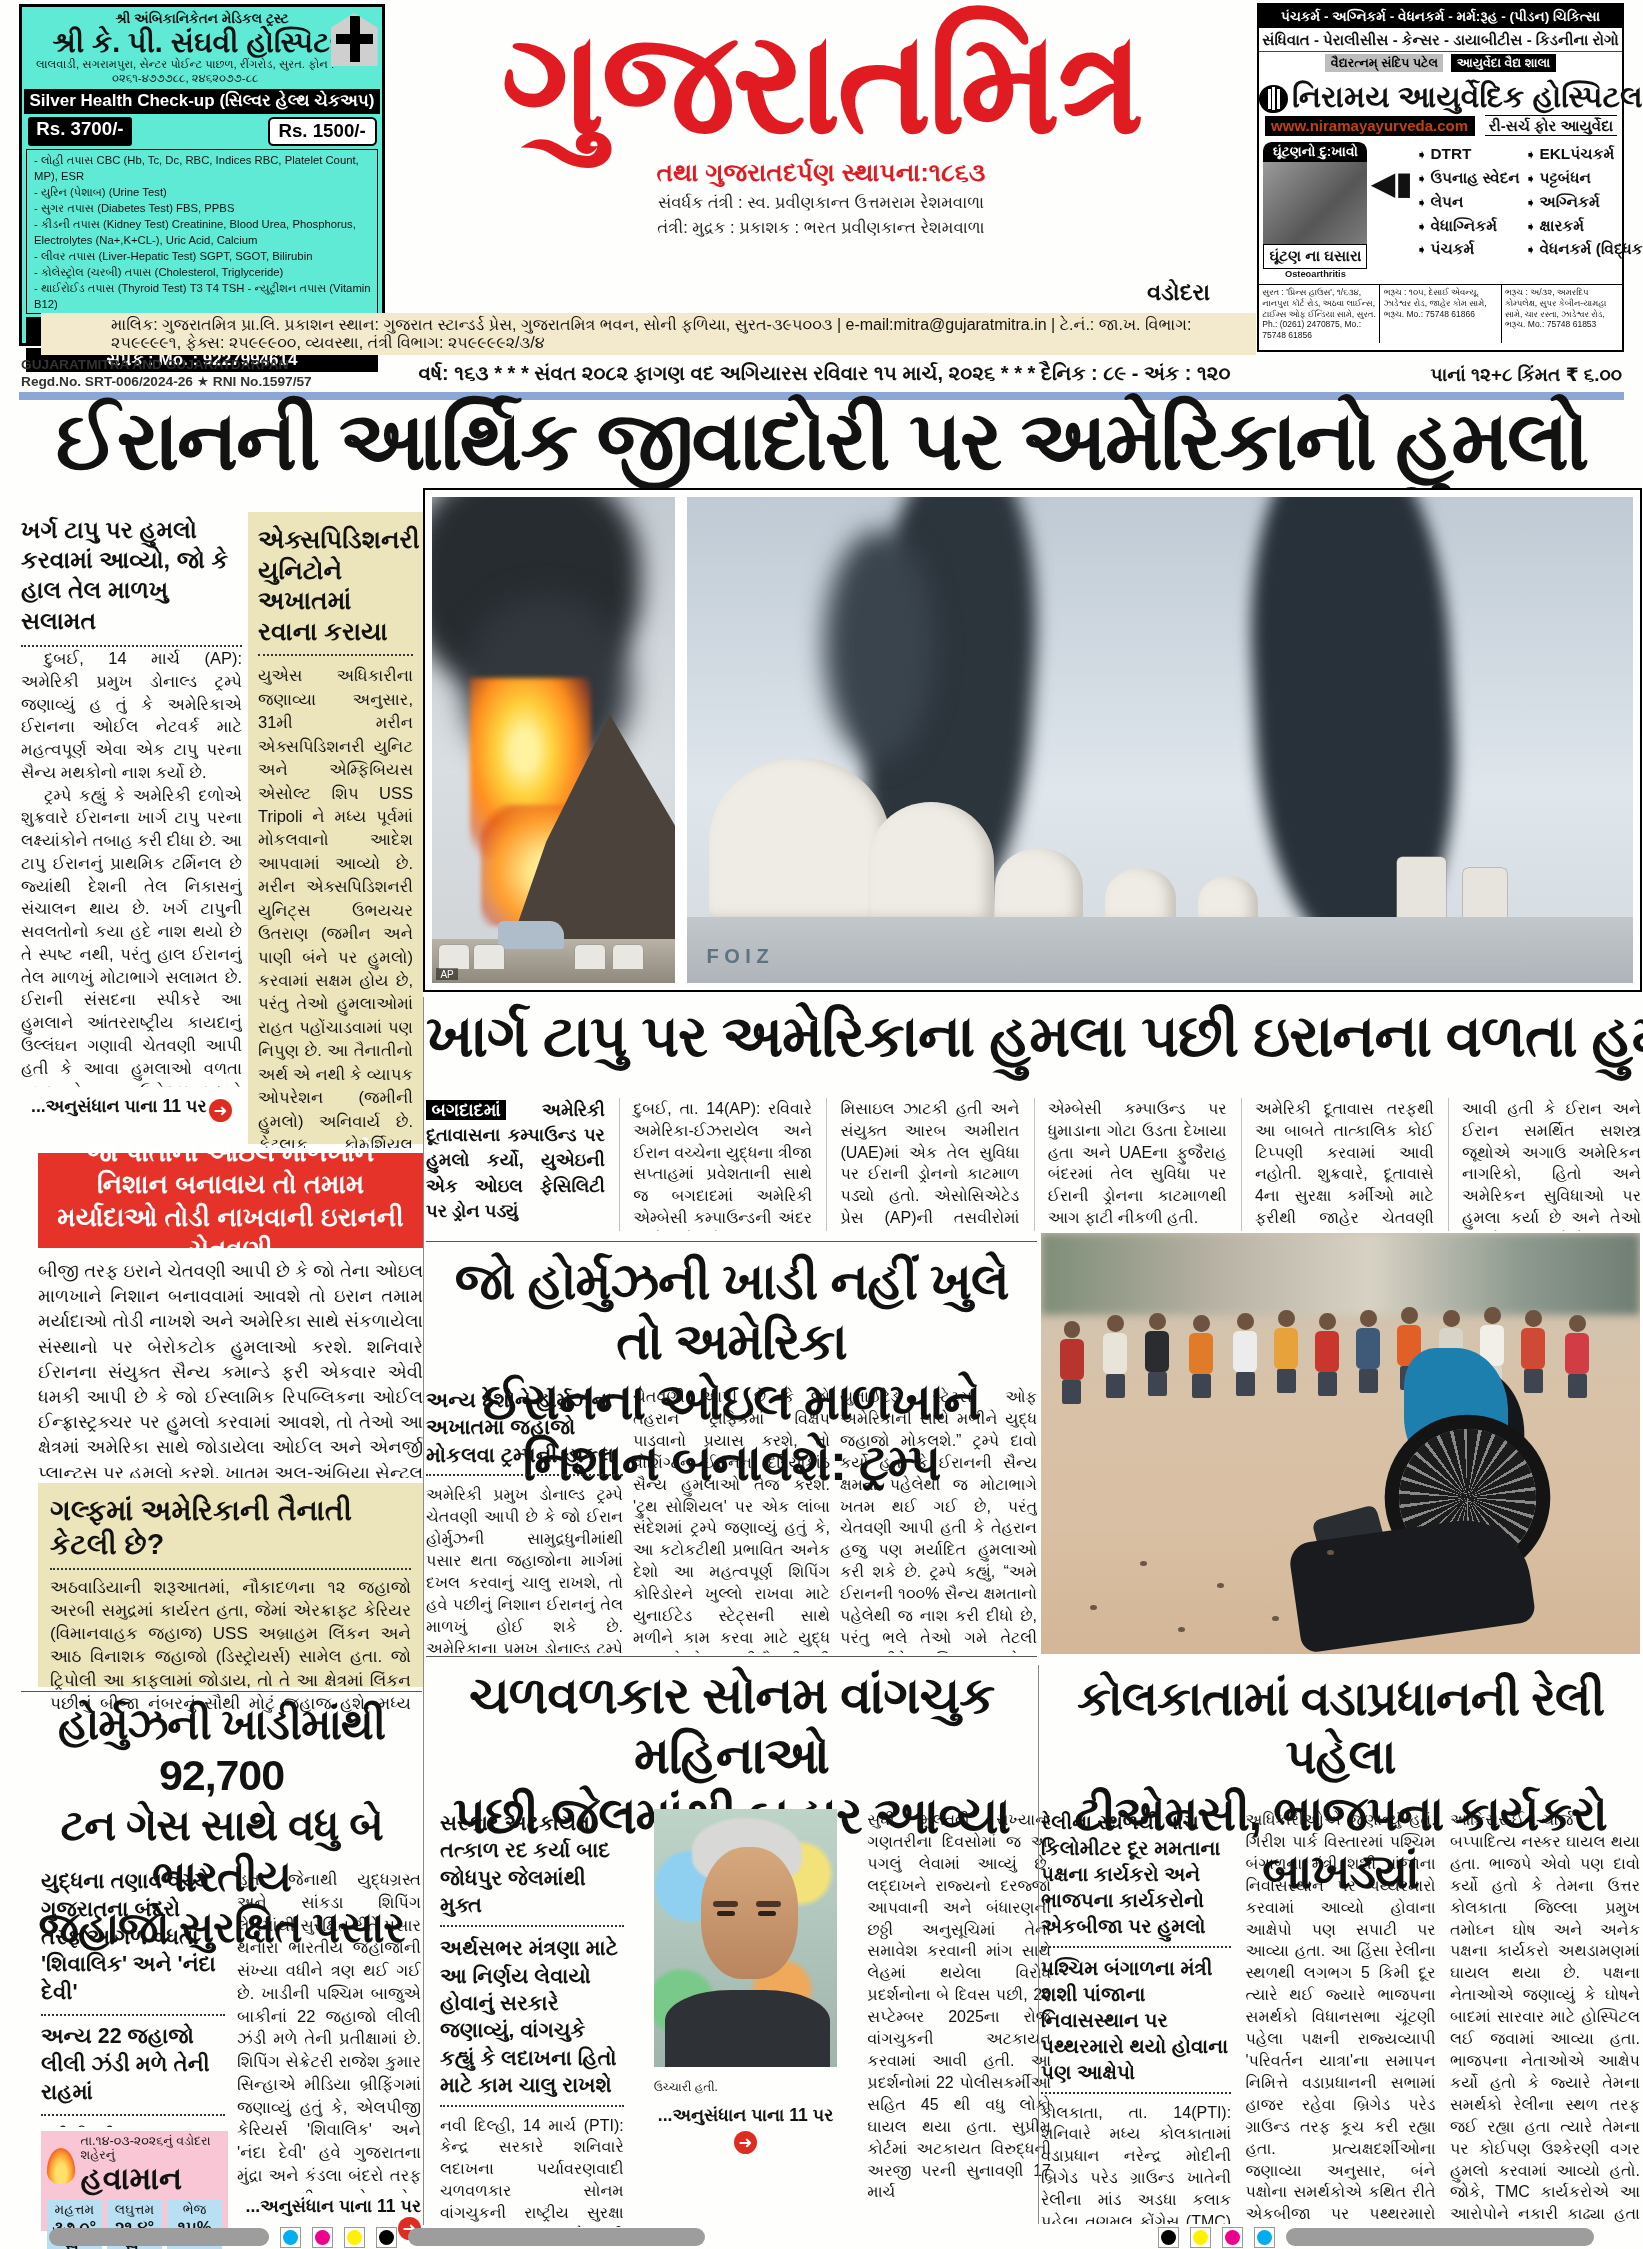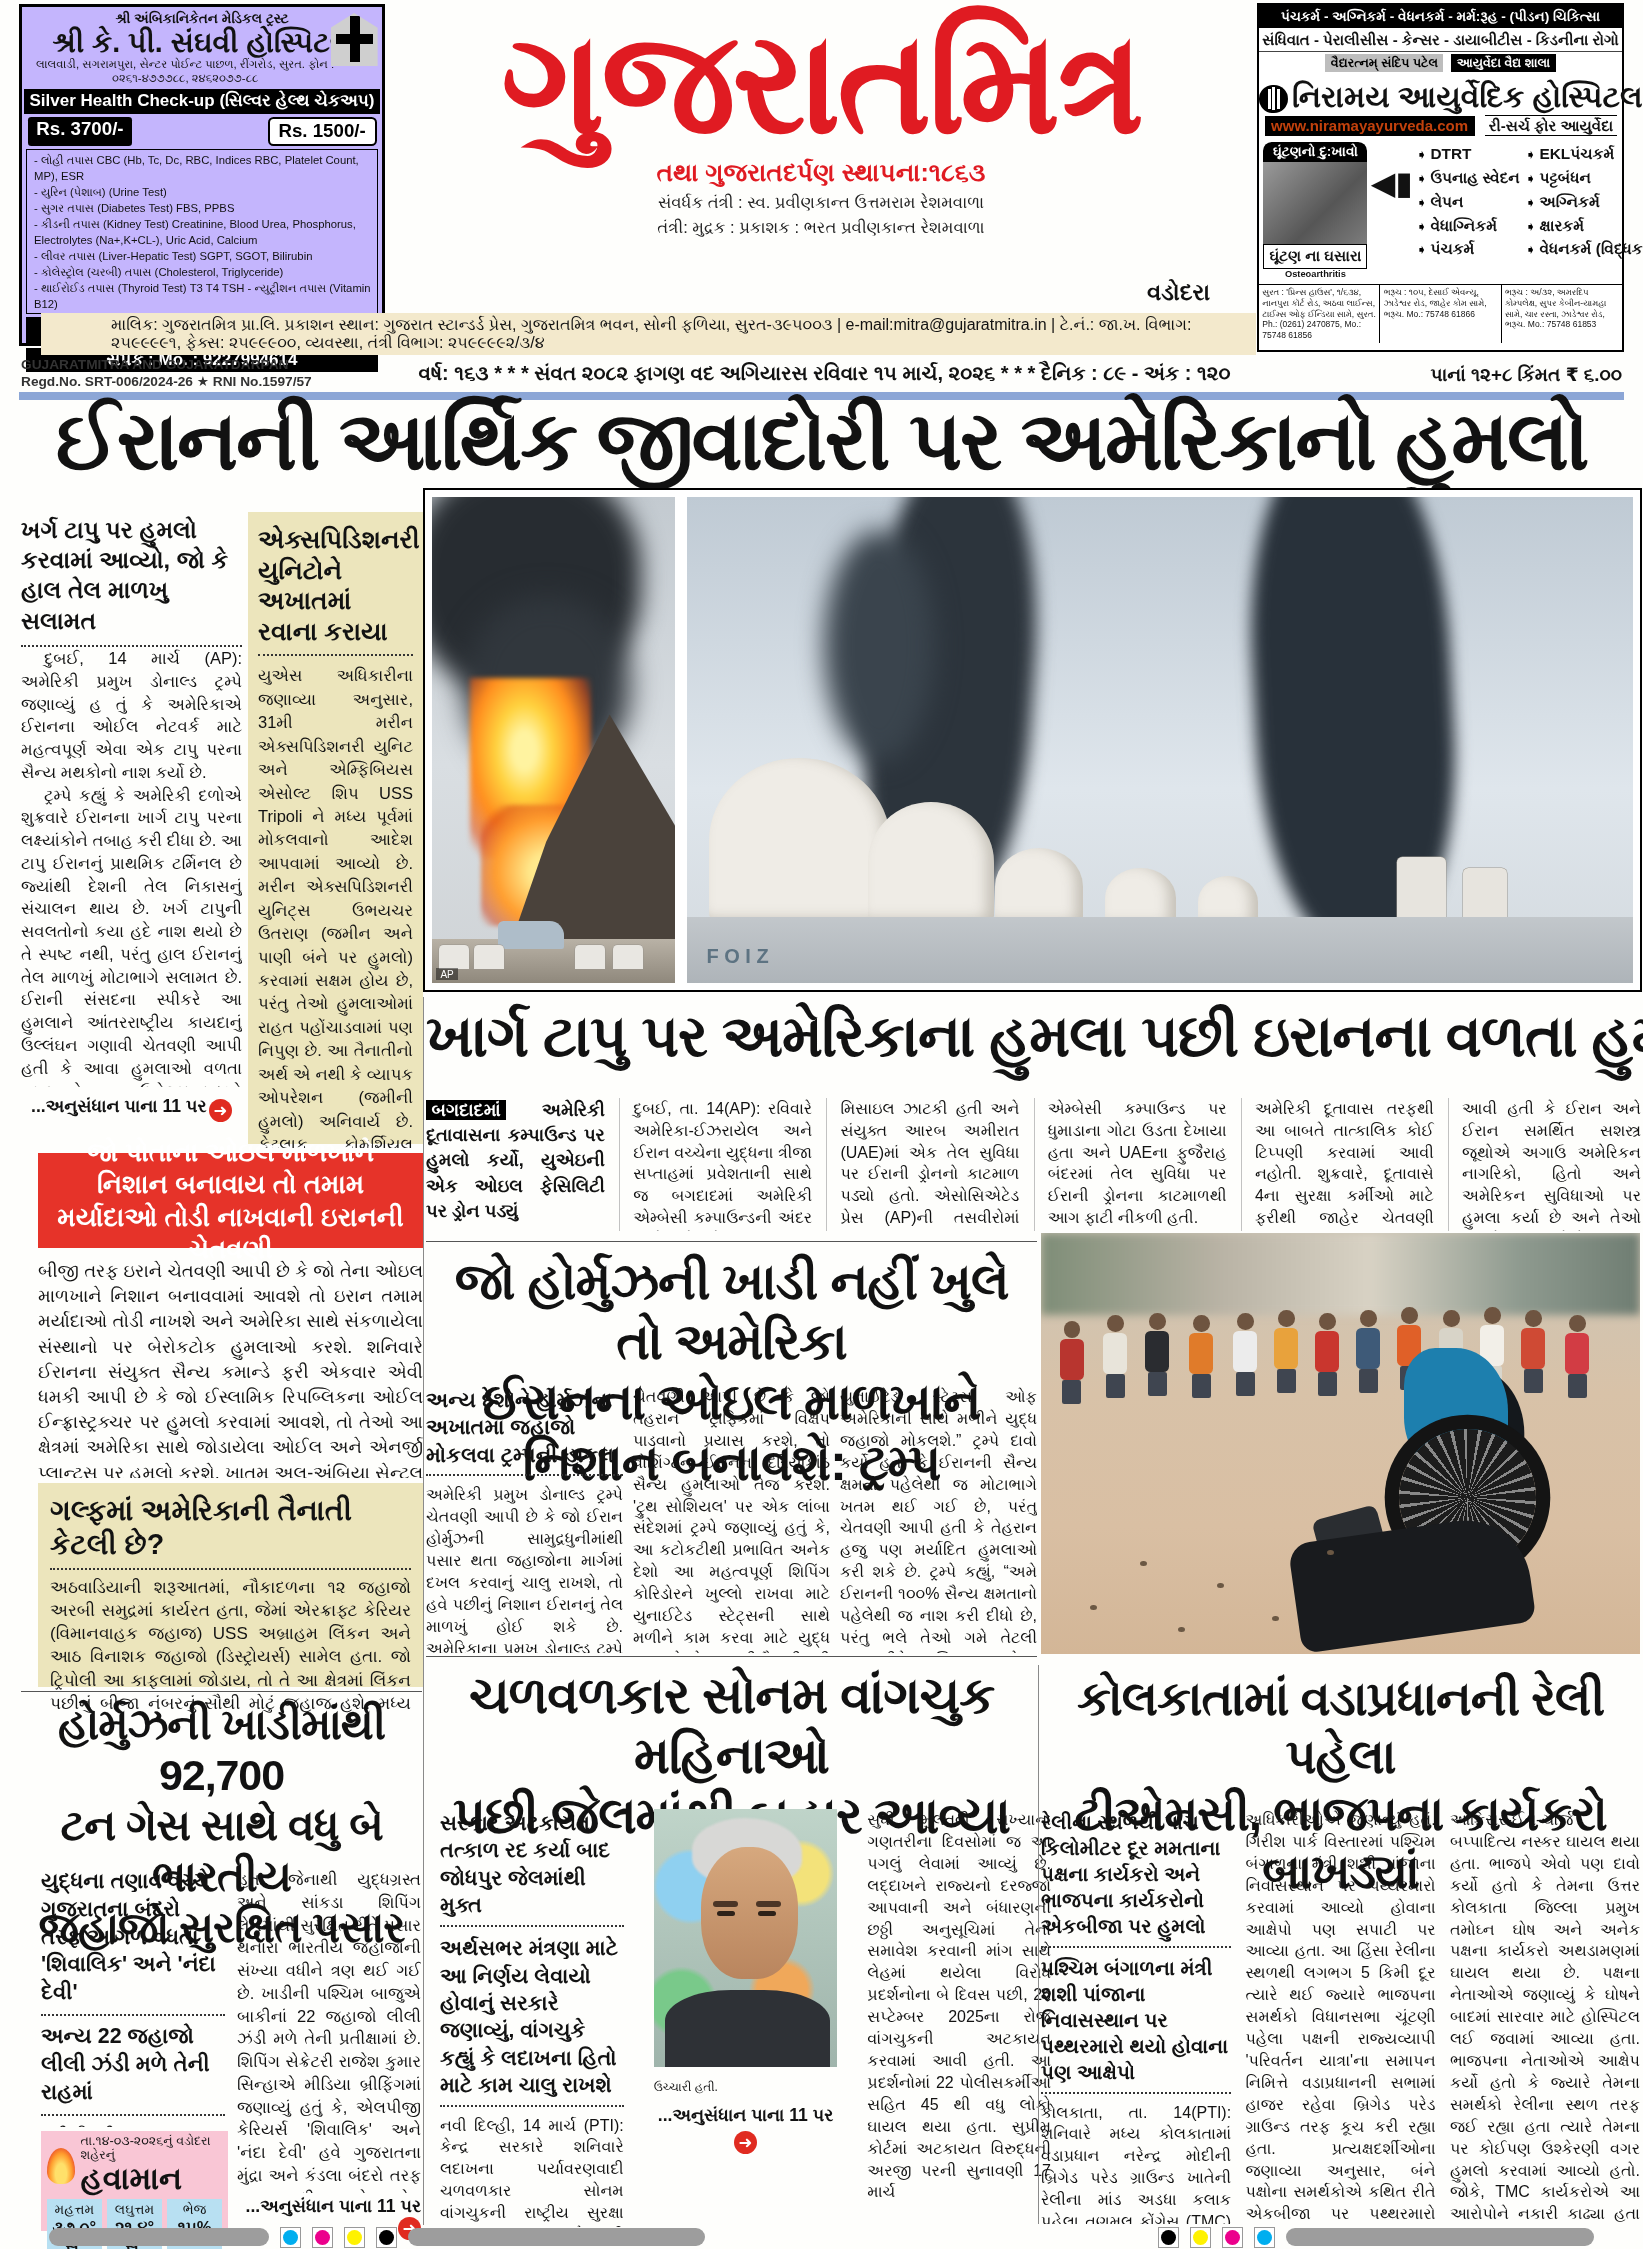--- a/index.html
+++ b/index.html
@@ -5,21 +5,21 @@
   *{margin:0;padding:0;box-sizing:border-box}
   html,body{background:#777}
   #page{position:relative;width:1644px;height:2250px;background:#fefefc;
         font-family:"Liberation Sans","DejaVu Sans",sans-serif;color:#121212;overflow:hidden}
   .just{text-align:justify;text-justify:inter-word}
   .ovh{overflow:hidden}
   .vrule{position:absolute;border-left:1.1px solid #8a8a8a}
   .hrule{position:absolute;border-top:1.1px solid #555}
 
   
-  #ad-left{position:absolute;left:19px;top:4.4px;width:366px;height:342px;border:3.3px solid #000;background:#c4b5fd;font-size:11.5px}
+  #ad-left{position:absolute;left:19px;top:4.4px;width:366px;height:342px;border:3.3px solid #000;background:#5eead4;font-size:11.5px}
   .al-trust{font-weight:bold;font-size:13.7px;text-align:center;padding-top:3.3px}
   .al-name{font-weight:900;font-size:28.6px;text-align:center;line-height:1.05}
   .al-addr{font-size:11.5px;text-align:center;line-height:1.2;padding:1.1px 38px 2.2px 4.4px}
   .al-cross{position:absolute;right:4.4px;top:5.5px;width:47px;height:53px;background:#cfcfcf;
             clip-path:polygon(50% 0,100% 28%,100% 100%,0 100%,0 28%)}
   .al-cross .cv{position:absolute;left:19px;top:3.3px;width:10px;height:46px;background:#000}
   .al-cross .ch{position:absolute;left:5.5px;top:21px;width:37px;height:10px;background:#000}
   .al-bar{background:#000;color:#fff;font-weight:bold;font-size:17px;text-align:center;padding:2.7px 1.1px;margin:1.1px 2.2px}
   .al-prices{display:flex;justify-content:space-between;padding:2.2px 5.5px}
   .al-prices .p1{background:#000;color:#fff;font-weight:900;font-size:18.7px;padding:1.1px 8.8px;border-radius:3.3px}

